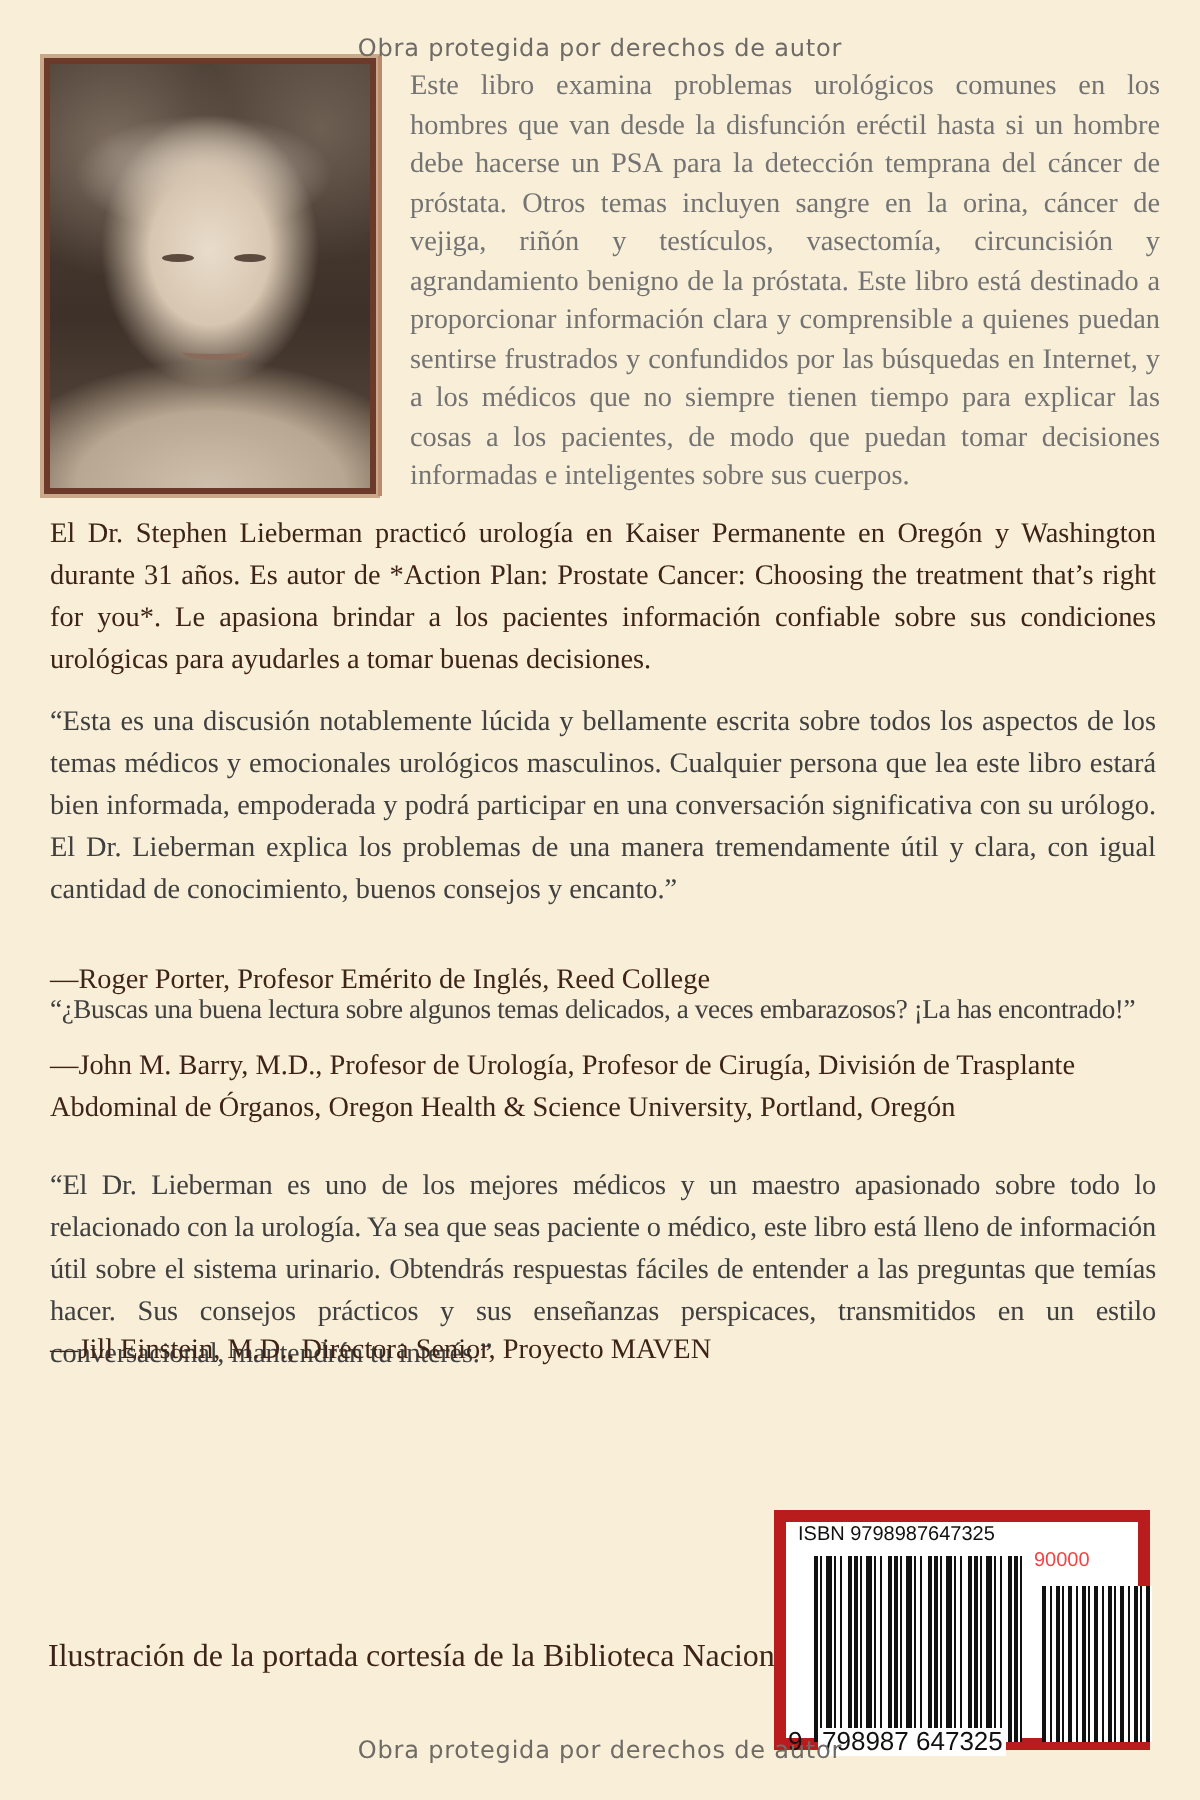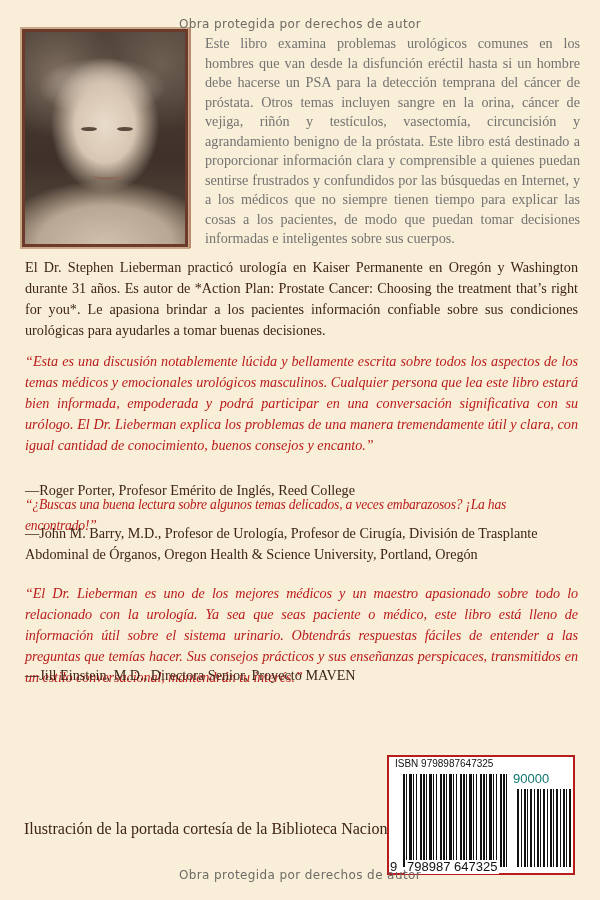--- a/index.html
+++ b/index.html
@@ -71,25 +71,24 @@
     width: 553px;
     font-size: 14.2px;
     line-height: 21px;
     text-align: justify;
   }
 
   .quote {
     position: absolute;
     left: 25px;
     width: 553px;
-    font-style: italic;
     font-size: 14.2px;
     line-height: 21px;
     text-align: justify;
-    color: #b91c1c;
+    color: #404040;
   }
   .q1 { top: 351px; }
   .q2 { top: 494px; font-size: 13.6px; letter-spacing: -0.2px; text-align: left; }
   .q3 { top: 583px; letter-spacing: -0.1px; }
 
   .attrib {
     position: absolute;
     left: 25px;
     width: 553px;
     font-size: 14.2px;
@@ -105,35 +104,35 @@
     left: 24px; top: 820px;
     font-size: 16px;
     color: #3e2418;
   }
 
   .barcode-box {
     position: absolute;
     left: 387px; top: 755px;
     width: 188px; height: 120px;
     background: #ffffff;
-    border: 2px solid #b91c1c;
+    border: 6px solid #b91c1c;
   }
   .isbn-label {
     position: absolute;
     left: 6px; top: 1px;
     font-family: "Liberation Sans", "DejaVu Sans", sans-serif;
     font-size: 10px;
     color: #111;
   }
   .price-label {
     position: absolute;
     left: 124px; top: 14px;
     font-family: "Liberation Sans", "DejaVu Sans", sans-serif;
-    font-size: 13px;
-    color: #0f766e;
+    font-size: 10px;
+    color: #ef4444;
   }
   .bars-main {
     position: absolute;
     left: 14px; top: 17px;
     width: 104px; height: 93px;
     background: repeating-linear-gradient(90deg,
       #111 0 2px, #fff 2px 3px, #111 3px 4px, #fff 4px 6px,
       #111 6px 9px, #fff 9px 10px, #111 10px 11px, #fff 11px 13px,
       #111 13px 14px, #fff 14px 17px, #111 17px 19px, #fff 19px 20px);
   }

